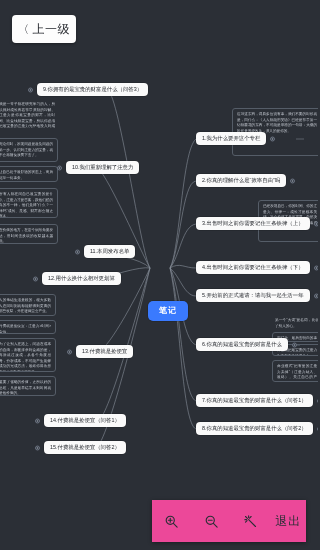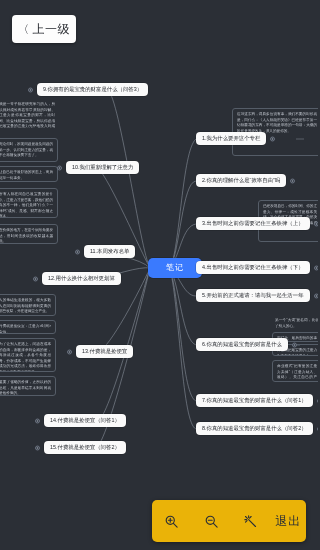--- a/index.html
+++ b/index.html
@@ -33,22 +33,22 @@
     border-radius:4px;
     font-size:5.4px;
     line-height:1;
     white-space:nowrap;
     padding:4px 6px;
     display:flex; align-items:center;
     box-shadow:0 0 0 .5px rgba(0,0,0,.25);
   }
   .node.root{
     background:#3a7afe; color:#fff;
-    font-size:8px; padding:6px 18px; border-radius:5px;
-    font-weight:normal; letter-spacing:1px;
+    font-size:8px; padding:6px 11px; border-radius:5px;
+    font-weight:bold; letter-spacing:1px;margin-top:43px;
   }
   
   .dot{
     position:absolute; width:5px; height:5px; border-radius:50%;
     background:#3d434c; border:1px solid #6a7280;
     top:50%; transform:translateY(-50%);
   }
   .dot::after{
     content:""; position:absolute; left:1px; top:1px;
     width:1px; height:1px; background:#aeb6c2;
@@ -69,21 +69,21 @@
     overflow:hidden;
     text-align:justify;
   }
   .panel.plain{ border:none; padding:2px 3px; }
   .panel p{ margin:0 0 1.5px 0; }
 
   
   .toolbar{
     position:absolute; left:152px; top:500px;
     width:154px; height:42px;
-    background:#eab308; border-radius:5px;
+    background:#ec4899; border-radius:0;
     display:flex; align-items:center; justify-content:space-around;
     box-shadow:0 1px 4px rgba(0,0,0,.4);
   }
   .tb-item{ display:flex; align-items:center; justify-content:center;
     color:#2a2e35; font-size:13px; width:30px; height:30px; }
   .tb-item.text{ font-size:12px; width:auto; letter-spacing:1px; }
   .tb-item svg{ display:block; }
 </style>
 </head>
 <body>

